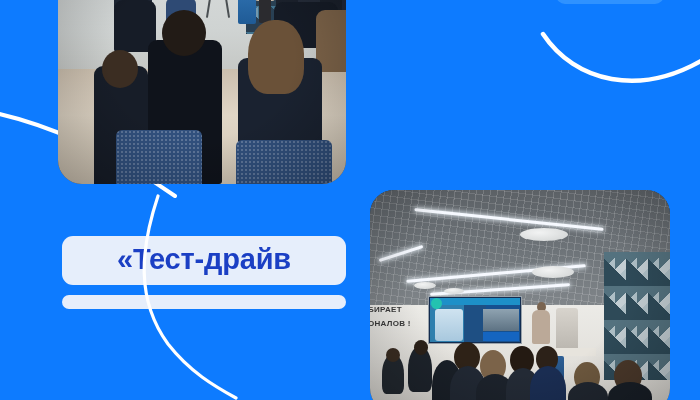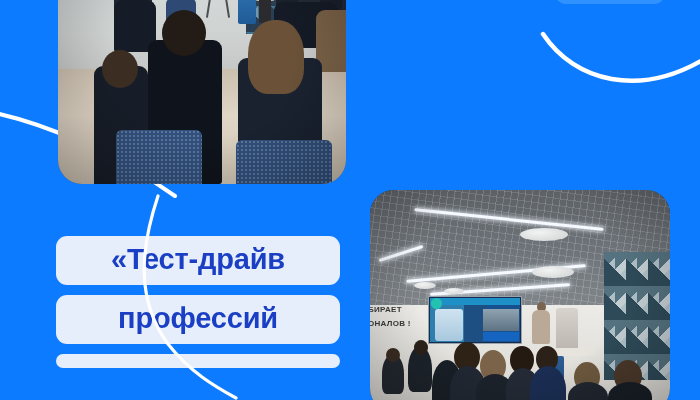--- a/index.html
+++ b/index.html
@@ -274,21 +274,21 @@
     border-radius: 50% 50% 20% 20%;
   }
   .p2-vig {
     position: absolute; inset: 0;
     background: radial-gradient(ellipse at 50% 40%, rgba(0,0,0,0) 50%, rgba(0,0,0,.25));
   }
 
   
   .text-stack {
     position: absolute;
-    left: 56px;
+    left: 62px;
     top: 236px;
     width: 284px;
     z-index: 5;
   }
   .text-box {
     background: #e6eefb;
     border-radius: 11px;
     color: #1b3fc4;
     font-size: 29px;
     line-height: 1;
@@ -415,21 +415,20 @@
       <div class="p2-audience" style="position:absolute; left:204px; top:172px; width:26px; height:30px; border-radius:50%; background:#6d583e;"></div>
       <div class="p2-audience" style="position:absolute; left:198px; top:192px; width:40px; height:30px; background:#20262f;"></div>
       <div class="p2-audience" style="position:absolute; left:244px; top:170px; width:28px; height:32px; border-radius:50%; background:#4a382a;"></div>
       <div class="p2-audience" style="position:absolute; left:238px; top:192px; width:44px; height:30px; background:#181e26;"></div>
       <div class="p2-vig"></div>
     </div>
   </div>
 
   <div class="text-stack">
     <div class="text-box">«Тест-драйв</div>
-    <div class="text-box">профессий</div>
     <div class="text-box empty"></div>
   </div>
 
   <svg class="curve-layer front" viewBox="0 0 700 400">
     <path d="M 158 196 C 140 250, 136 300, 168 344 C 190 372, 214 386, 236 398" stroke="#ffffff" stroke-width="3.2" fill="none" stroke-linecap="round"></path>
   </svg>
 
 </div>
 
 </body></html>

